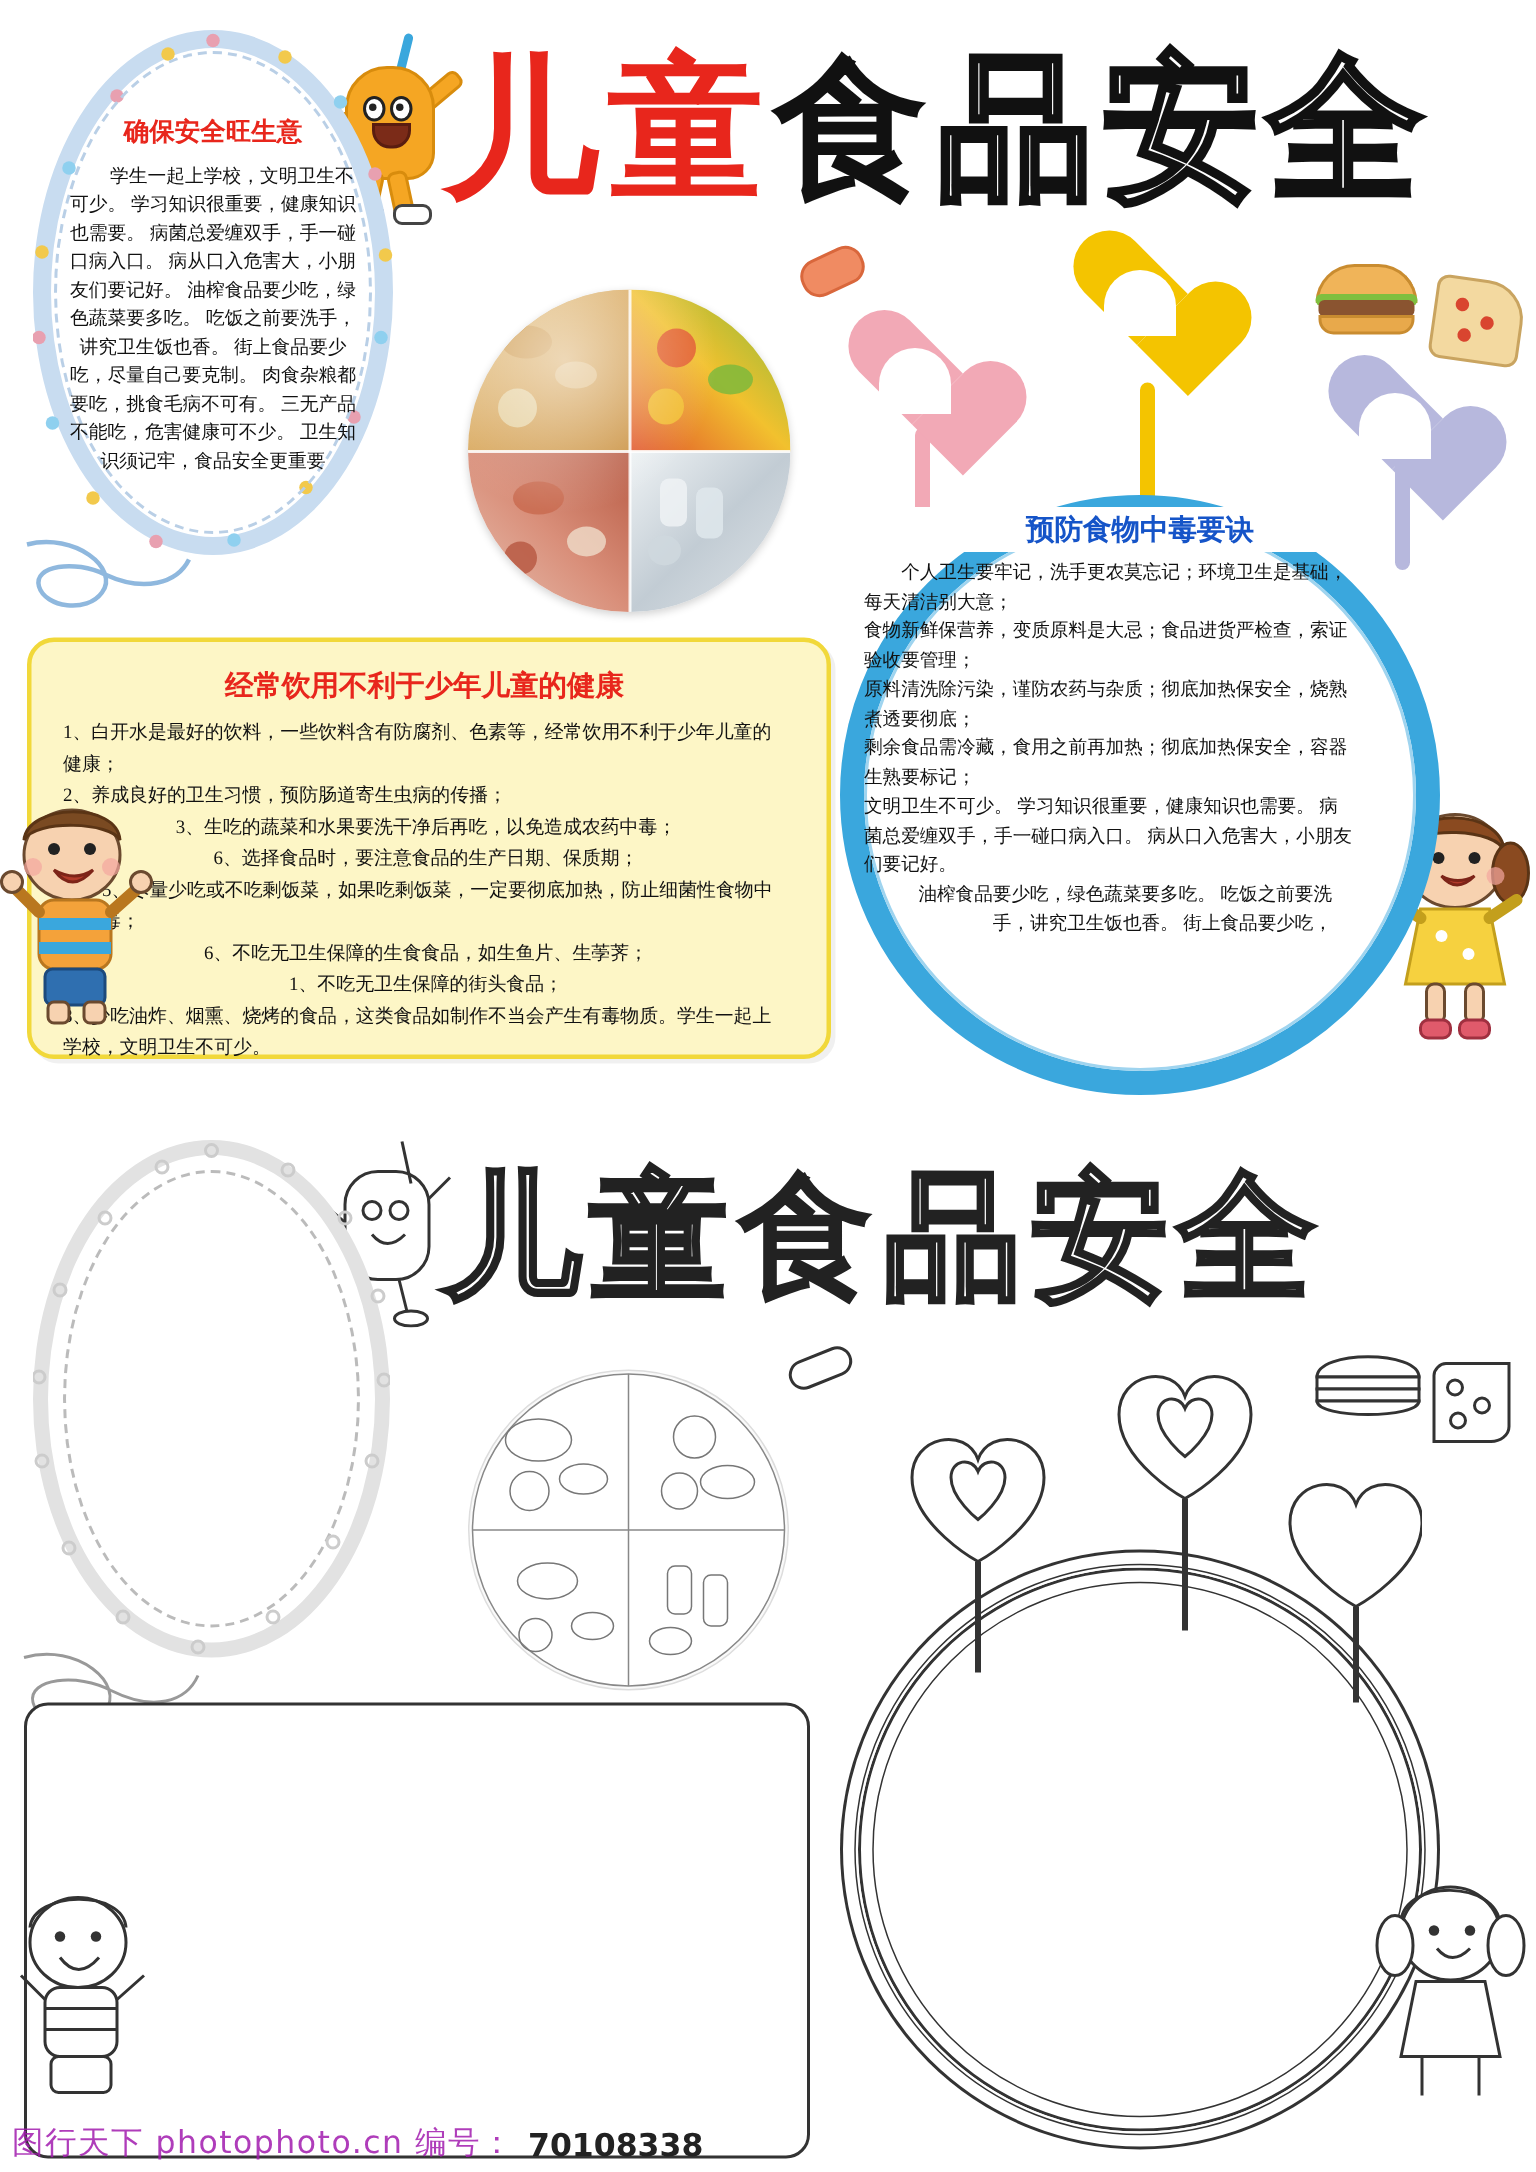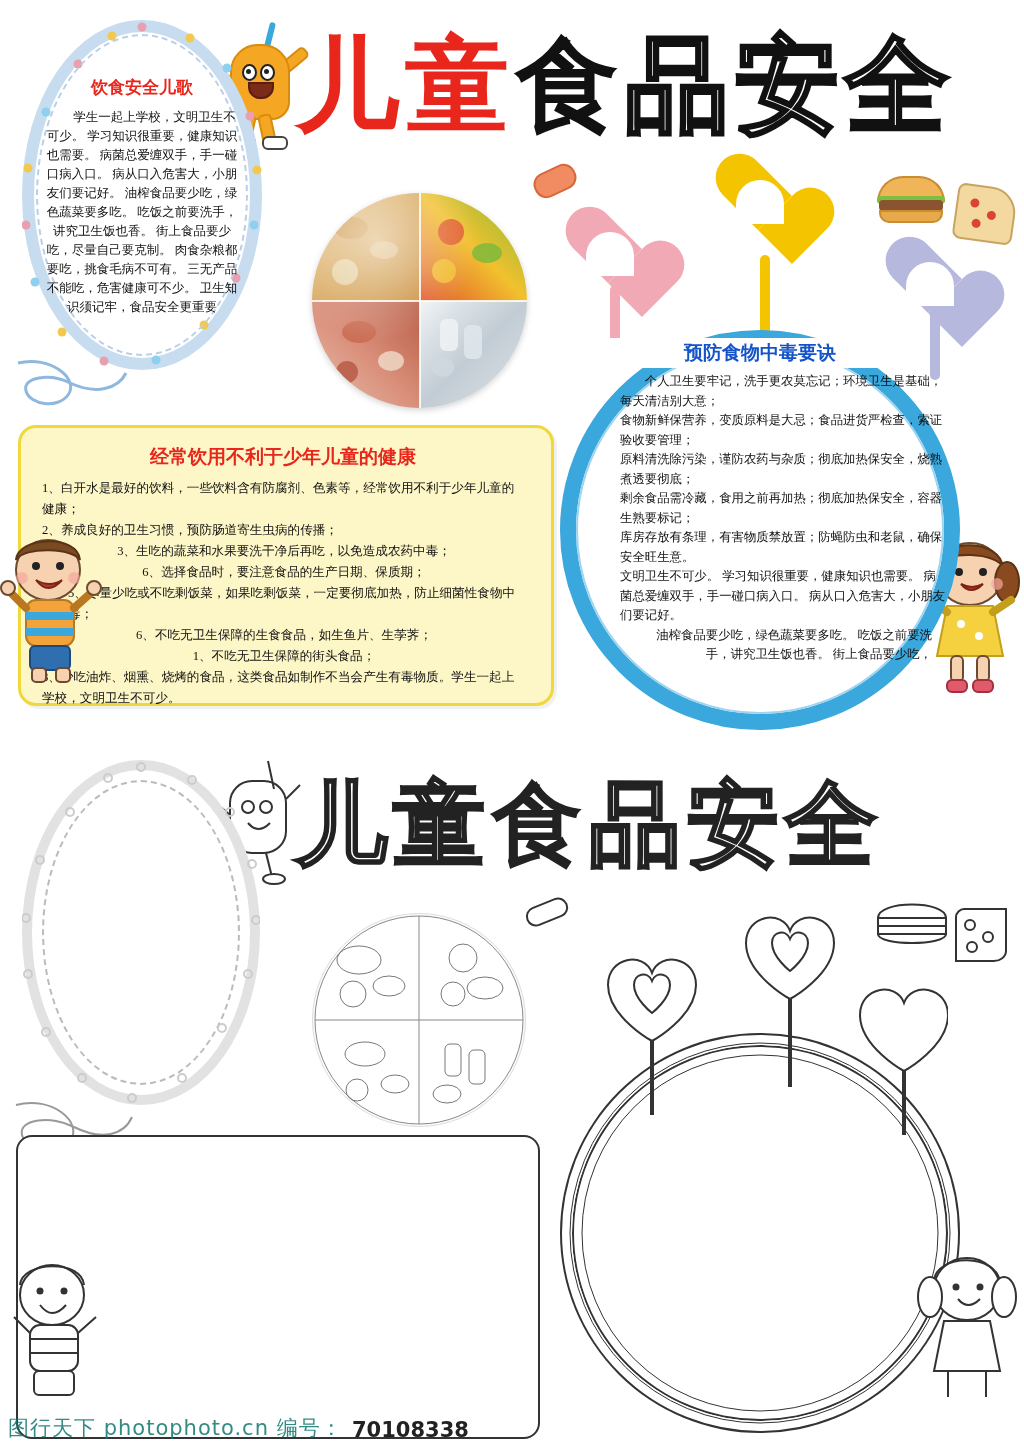--- a/index.html
+++ b/index.html
@@ -133,21 +133,21 @@
   .blue-circle-inner{
     position:absolute;left:576px;top:346px;width:368px;height:368px;border-radius:50%;
     border:2px solid #9fd4ef;box-sizing:border-box;
   }
   .blue-title{
     position:absolute;left:600px;top:338px;width:320px;text-align:center;
     font-family:"DejaVu Sans", sans-serif;font-weight:bold;font-size:19px;color:#1554c8;
     background:#fff;padding:2px 0;
   }
   .blue-text{
-    position:absolute;left:620px;top:372px;width:328px;height:320px;
+    position:absolute;left:576px;top:372px;width:328px;height:320px;
     font-size:12.4px;line-height:19.5px;color:#111;
   }
   .blue-text p{margin:0;}
   .bt-c{text-align:right;}
 
   
   .bw-zone{position:absolute;left:0;top:735px;width:1024px;height:700px;filter:grayscale(1);}
   .bw-title{
     position:absolute;left:295px;top:40px;width:740px;height:110px;
     font-family:"DejaVu Sans", sans-serif;font-size:92px;line-height:100px;font-weight:bold;
@@ -175,21 +175,21 @@
   }
   .bw-ticks{position:absolute;left:562px;top:300px;width:396px;height:396px;}
 
   
   .footer{
     position:absolute;left:0;bottom:0;width:1024px;height:36px;
     background:rgba(255,255,255,.0);
   }
   .footer-text{
     position:absolute;left:8px;bottom:6px;
-    font-family:"DejaVu Sans", sans-serif;font-size:21px;color:#0f766e;opacity:.85;
+    font-family:"DejaVu Sans", sans-serif;font-size:21px;color:#a21caf;opacity:.85;
     letter-spacing:1px;
   }
   .footer-num{
     position:absolute;left:352px;bottom:6px;
     font-family:"DejaVu Sans", sans-serif;font-size:21px;color:#222;font-weight:bold;
   }
 </style>
 </head>
 <body>
 
@@ -233,21 +233,21 @@
         <circle cx="40" cy="312" r="4.5" fill="#f2c94c"></circle>
         <circle cx="13" cy="262" r="4.5" fill="#8fd0ef"></circle>
         <circle cx="4" cy="205" r="4.5" fill="#e8a0b0"></circle>
         <circle cx="6" cy="148" r="4.5" fill="#f2c94c"></circle>
         <circle cx="24" cy="92" r="4.5" fill="#8fd0ef"></circle>
         <circle cx="56" cy="44" r="4.5" fill="#e8a0b0"></circle>
         <circle cx="90" cy="16" r="4.5" fill="#f2c94c"></circle>
       </g>
     </svg>
     <div class="oval-inner"></div>
-    <div class="oval-title">饮食安全儿歌</div>
+    <div class="oval-title">确保安全旺生意</div>
     <div class="oval-text">学生一起上学校，文明卫生不可少。 学习知识很重要，健康知识也需要。 病菌总爱缠双手，手一碰口病入口。 病从口入危害大，小朋友们要记好。 油榨食品要少吃，绿色蔬菜要多吃。 吃饭之前要洗手，讲究卫生饭也香。 街上食品要少吃，尽量自己要克制。 肉食杂粮都要吃，挑食毛病不可有。 三无产品不能吃，危害健康可不少。 卫生知识须记牢，食品安全更重要</div>
 
     <svg class="squiggle" viewBox="0 0 120 70">
       <path d="M8,8 C40,0 70,24 58,40 C48,54 20,50 16,36 C12,22 40,18 60,28 C86,40 108,34 116,18" fill="none" stroke="#8fb8de" stroke-width="3"></path>
     </svg>
 
     <div class="plate">
       <div class="q q1"></div>
         <div class="q q2"></div>
         <div class="q q3"></div>
@@ -350,21 +350,20 @@
     </svg>
 
     <div class="blue-circle"></div>
     <div class="blue-circle-inner"></div>
     <div class="blue-title">预防食物中毒要诀</div>
     <div class="blue-text">
       <p style="text-indent:2em;">个人卫生要牢记，洗手更农莫忘记；环境卫生是基础，每天清洁别大意；</p>
       <p>食物新鲜保营养，变质原料是大忌；食品进货严检查，索证验收要管理；</p>
       <p>原料清洗除污染，谨防农药与杂质；彻底加热保安全，烧熟煮透要彻底；</p>
       <p>剩余食品需冷藏，食用之前再加热；彻底加热保安全，容器生熟要标记；</p>
-      <p>库房存放有条理，有害物质禁放置；防蝇防虫和老鼠，确保安全旺生意。</p>
       <p>文明卫生不可少。 学习知识很重要，健康知识也需要。 病菌总爱缠双手，手一碰口病入口。 病从口入危害大，小朋友们要记好。</p>
       <p class="bt-c" style="padding:0 16px;">油榨食品要少吃，绿色蔬菜要多吃。 吃饭之前要洗手，讲究卫生饭也香。 街上食品要少吃，</p>
     </div>
   </div>
 
   <div class="bw-zone">
 
     <div class="bw-title">
       <span class="bw-out">儿</span><span class="bw-out">童</span><span class="bw-fill">食</span><span class="bw-out">品</span><span class="bw-out">安</span><span class="bw-out">全</span>
     </div>

